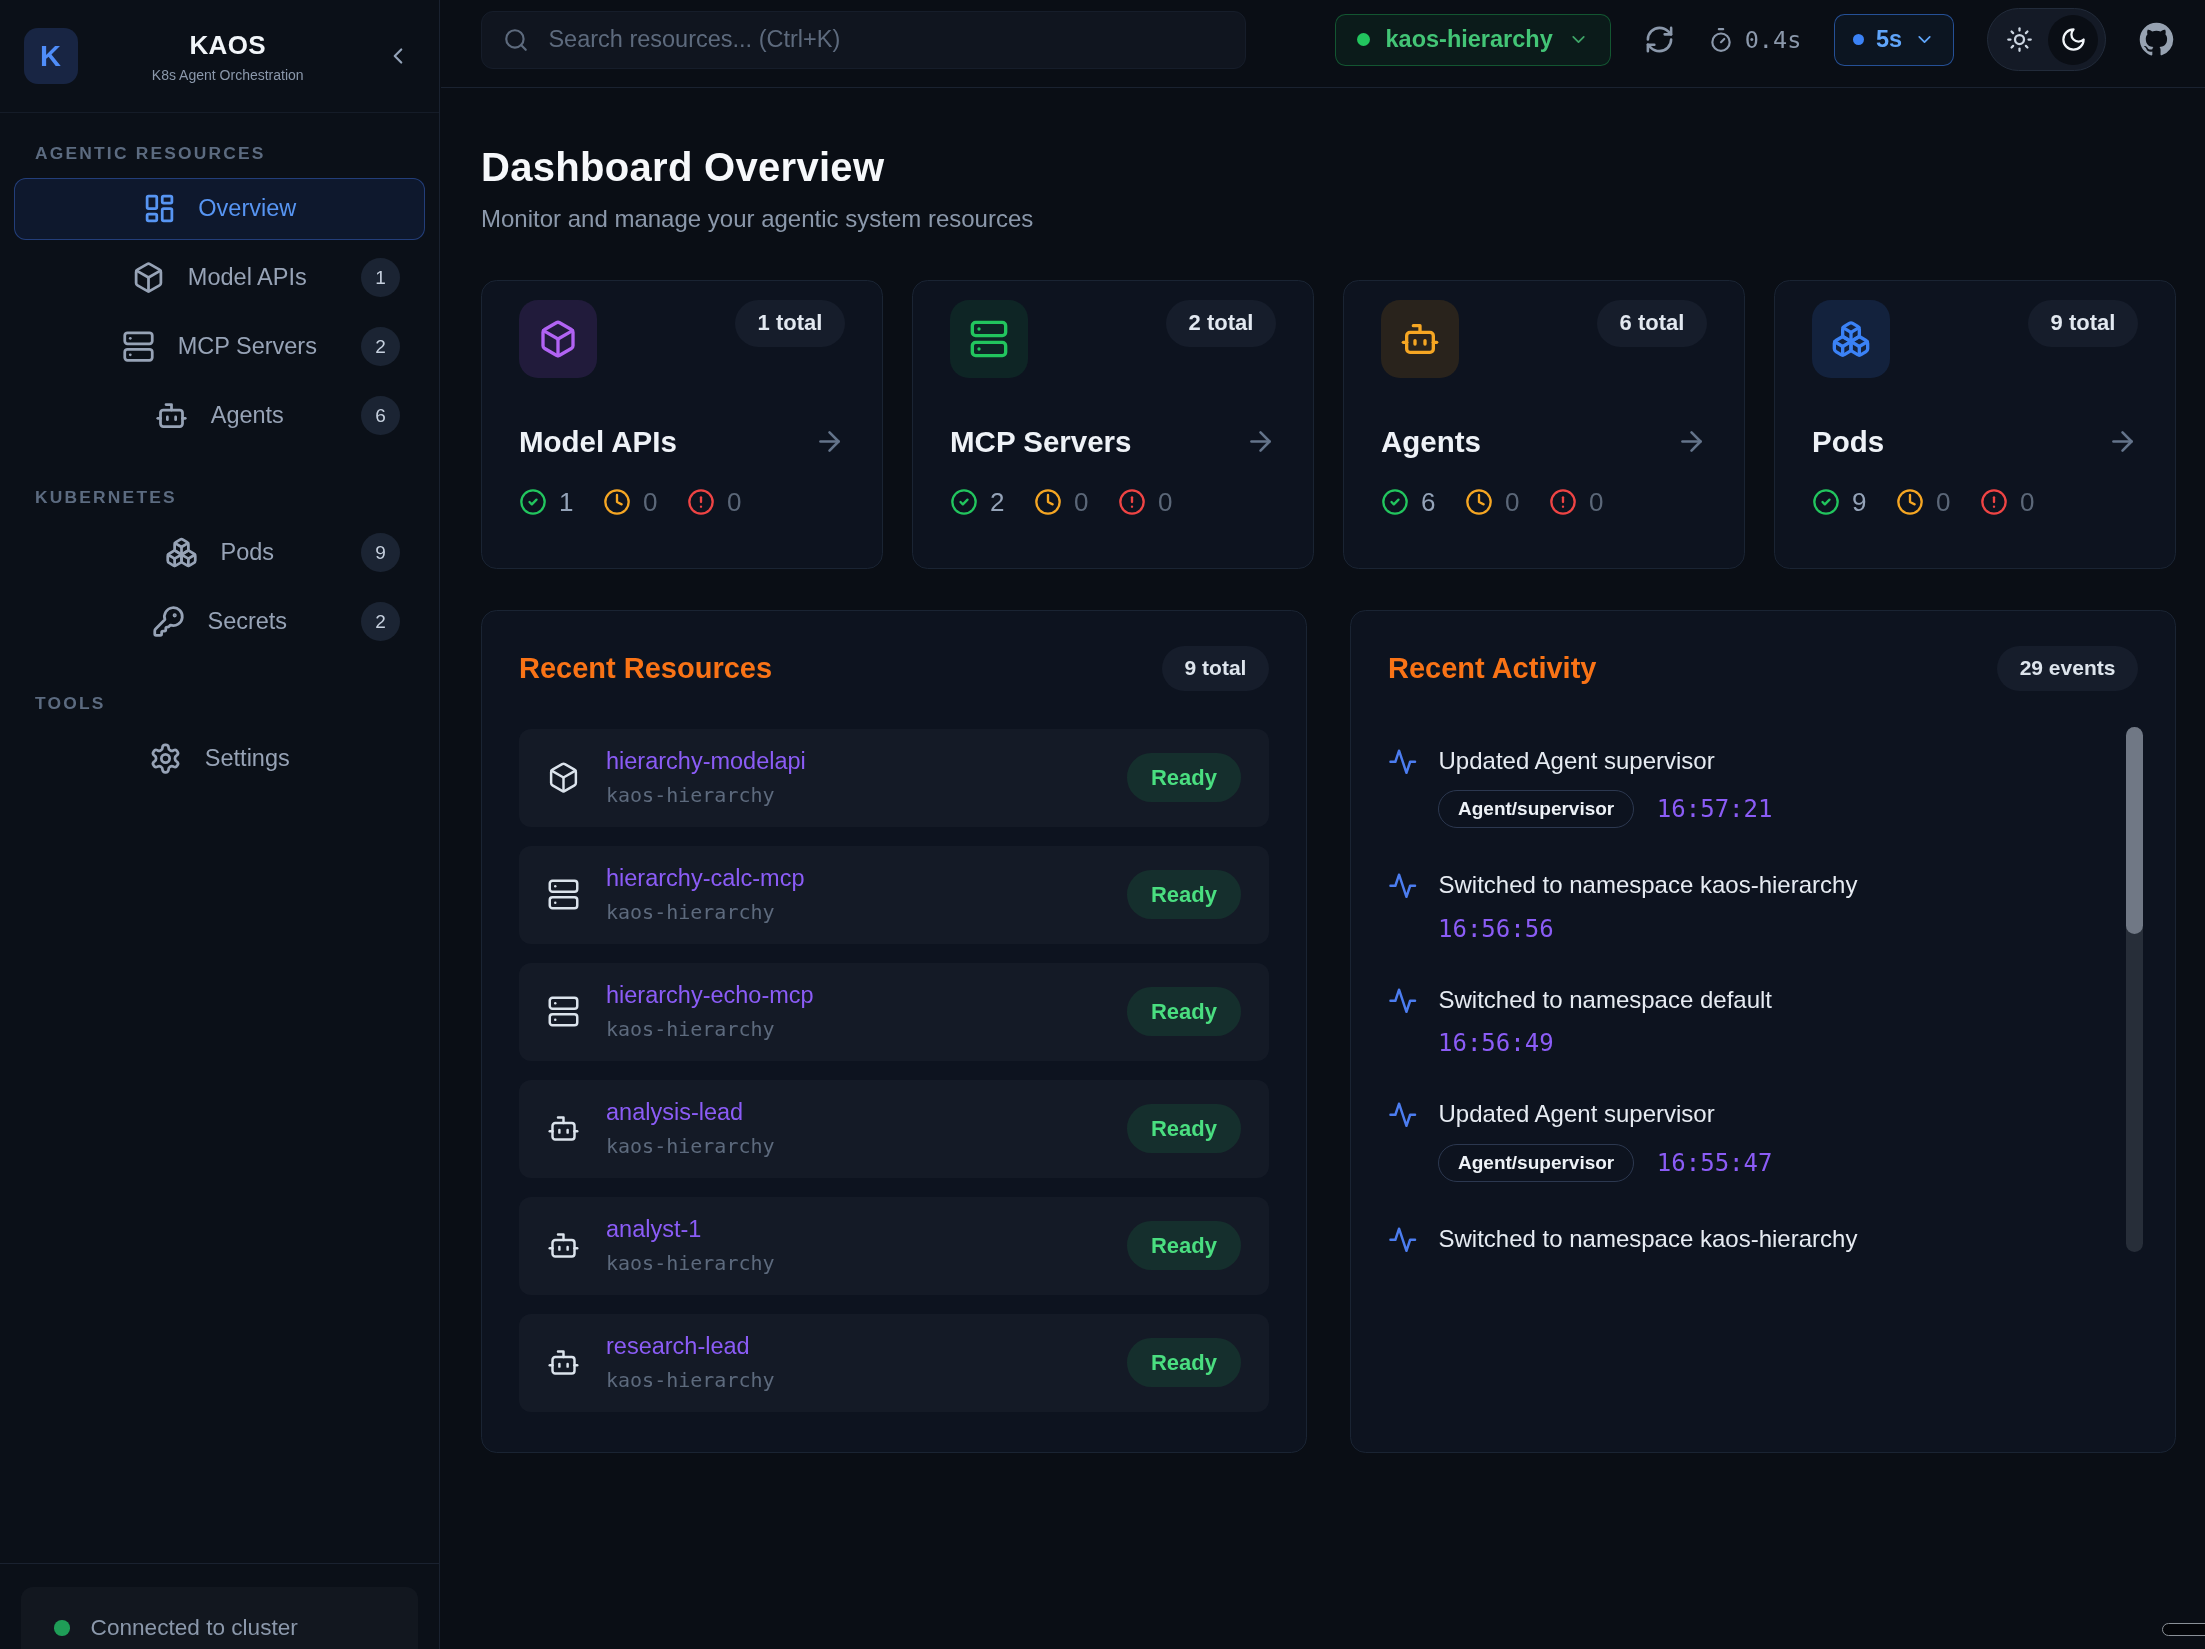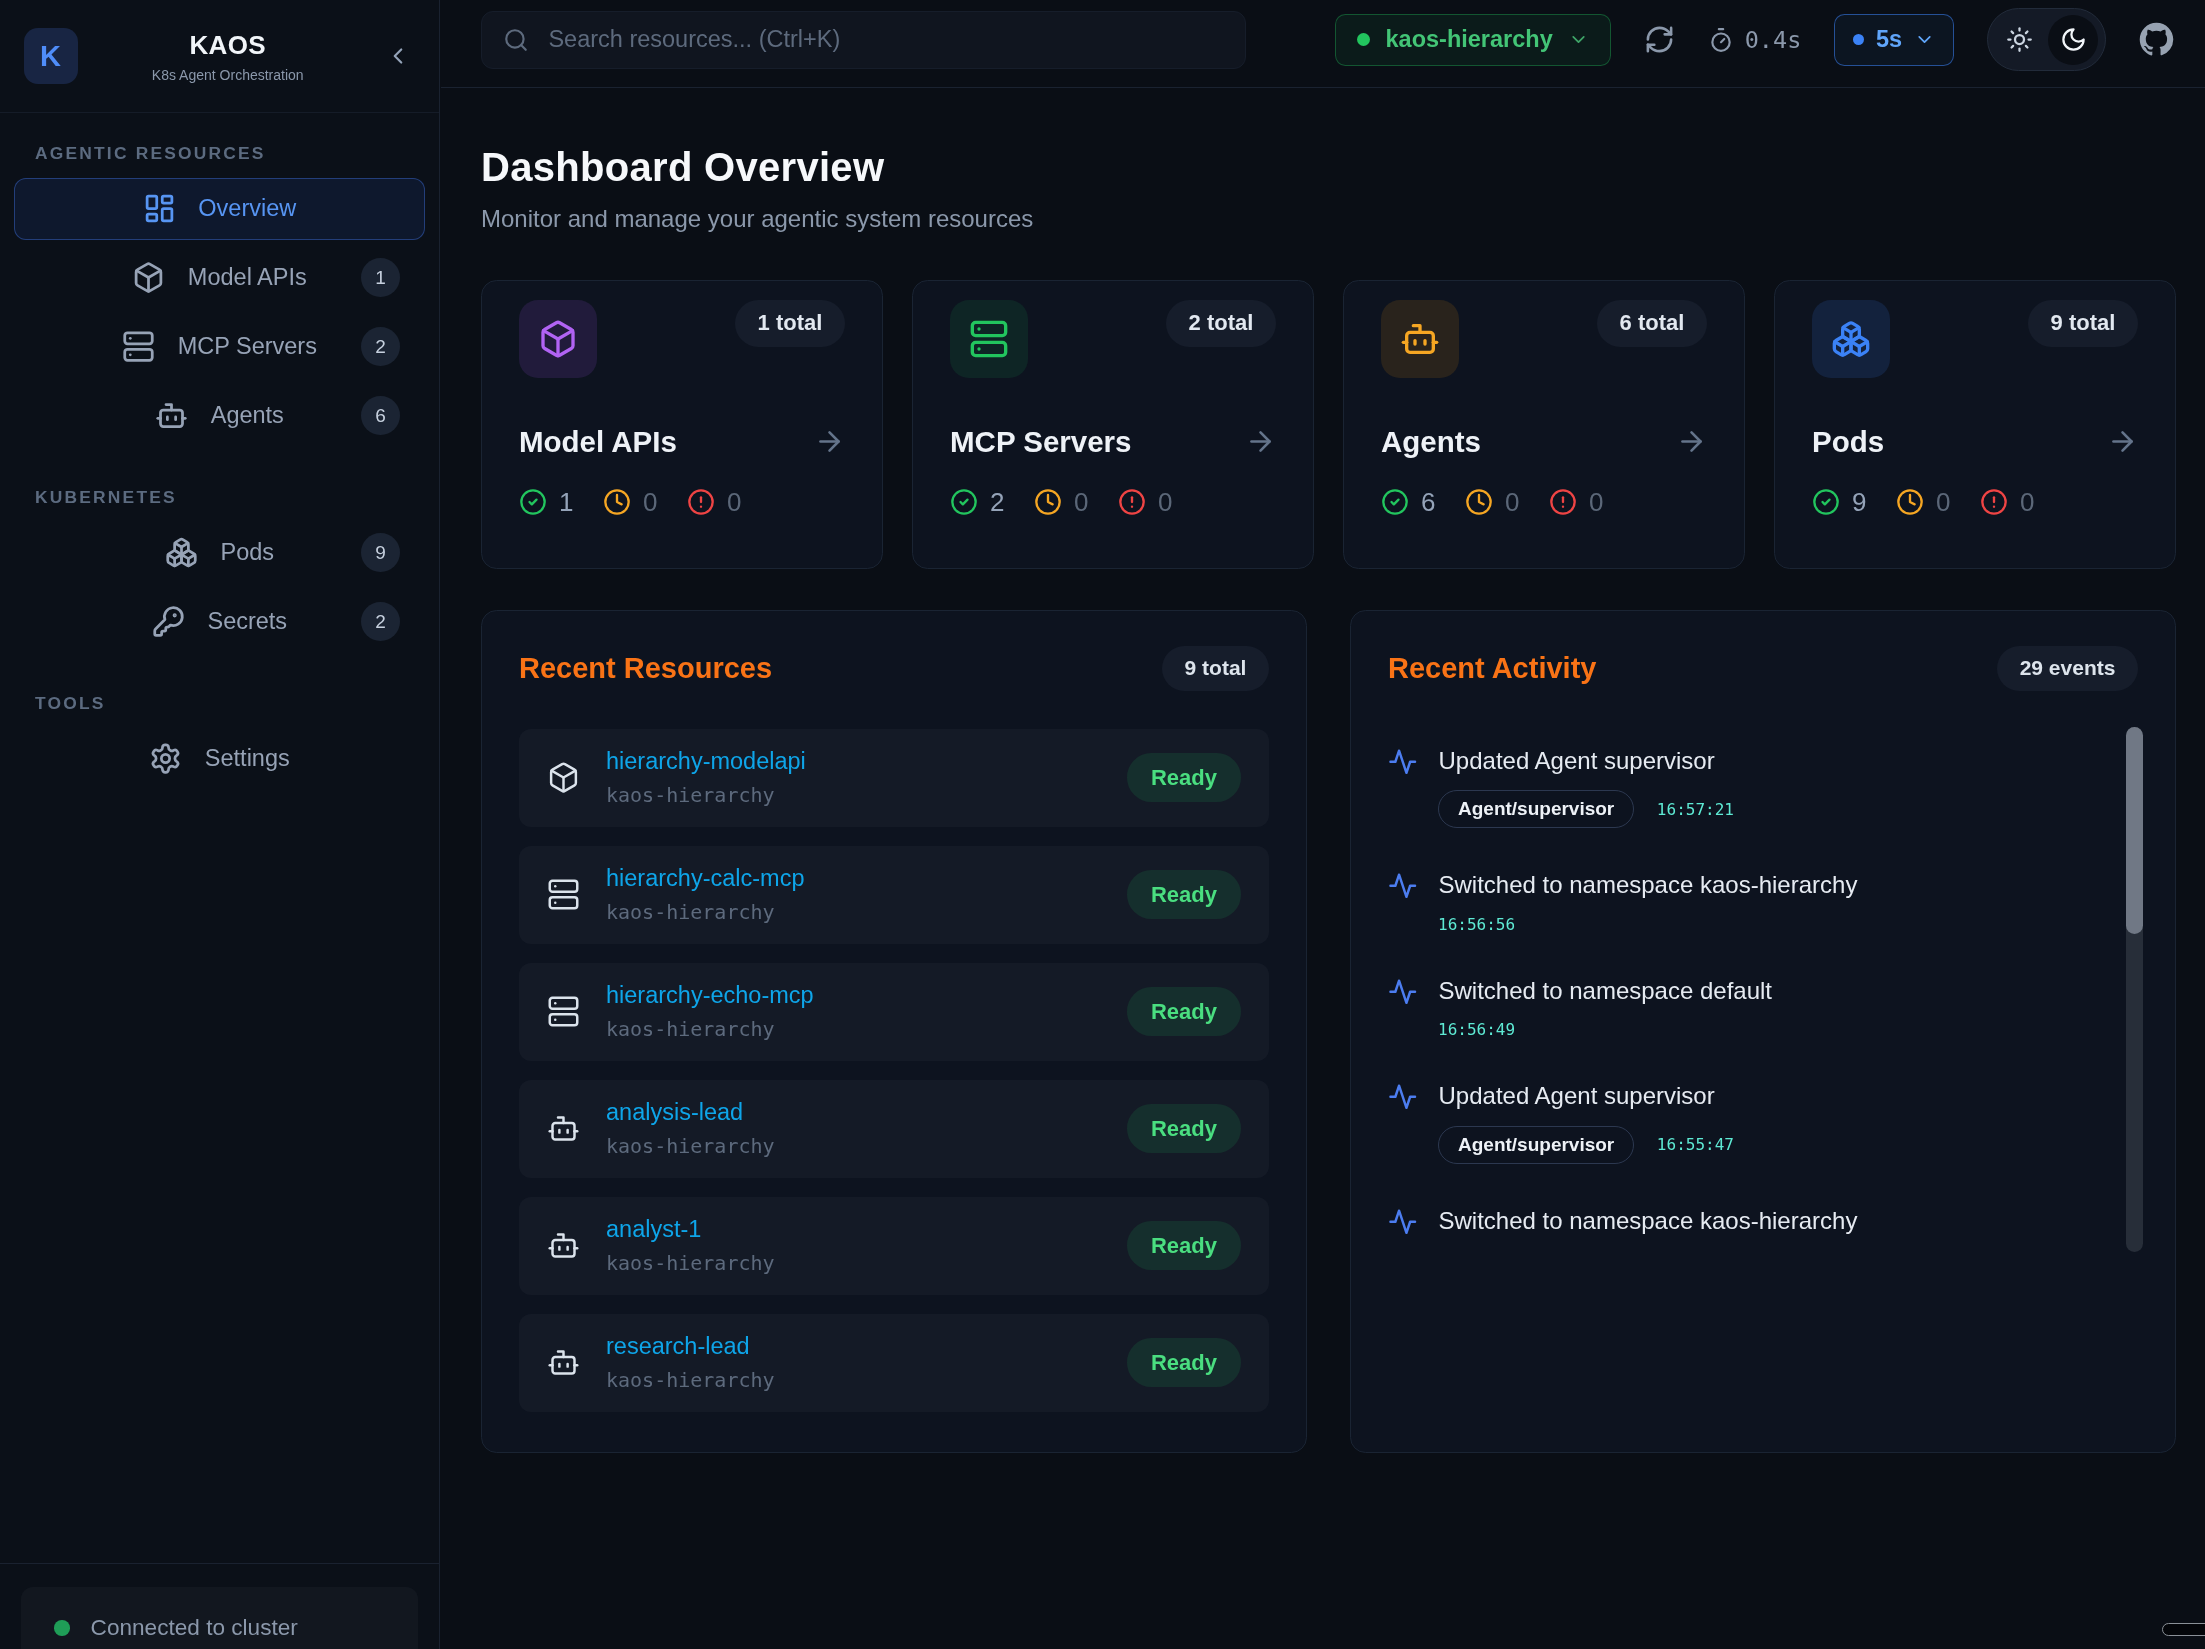--- a/index.html
+++ b/index.html
@@ -130,36 +130,36 @@
   .panel-head { display:flex; justify-content:space-between; align-items:center; }
   .panel-title { font-size:29px; font-weight:700; color:#f97316; }
   .panel-pill { background:#161d2b; border-radius:868px; padding:10.4px 22.6px;
     font-size:21px; font-weight:600; color:#dde4ec; }
 
   .res-list { margin-top:38px; display:flex; flex-direction:column; gap:19px; }
   .res-row { height:98px; background:rgba(148,163,184,0.05); border-radius:12px;
     display:flex; align-items:center; padding:0 28px; gap:26px; cursor:pointer; }
   .res-row svg { width:33px; height:33px; color:#dbe3ec; flex:none; }
   .res-texts { display:flex; flex-direction:column; gap:7.8px; }
-  .res-name { font-size:23.5px; font-weight:500; color:#0ea5e9; }
+  .res-name { font-size:23.5px; font-weight:500; color:#8b5cf6; }
   .res-ns { font-size:20px; color:#5d6a7d;
     font-family:"DejaVu Sans Mono","Liberation Mono",monospace; }
   .res-status { margin-left:auto; background:rgba(34,197,94,0.13);
     color:#4ade80; font-weight:700; font-size:22px; border-radius:868px;
     padding:11.3px 24px; }
 
   .act-list { margin-top:56px; height:532px; overflow:hidden; }
   .act-item { margin-bottom:43px; }
   .act-head { display:flex; align-items:flex-start; gap:21px; }
   .act-head svg { width:29.5px; height:29.5px; color:#4c7df0; flex:none; }
   .act-title { font-size:24px; color:#e6ebf2; }
   .act-meta { display:flex; align-items:center; gap:22.6px; margin:14px 0 0 50px; }
   .act-tag { border:0.9px solid #2c3850; border-radius:868px; padding:7px 19px;
     font-size:19px; font-weight:700; color:#eef2f7; }
-  .act-time { font-size:16px; color:#5eead4;
+  .act-time { font-size:24px; color:#8b5cf6;
     font-family:"DejaVu Sans Mono","Liberation Mono",monospace; }
 
   .act-scrollbar { position:absolute; right:32px; top:116px; width:17.4px;
     height:525px; border-radius:8.7px; background:#272e39; }
   .act-thumb { position:absolute; top:0; left:0; width:17.4px; height:207px;
     border-radius:8.7px; background:#707885; cursor:grab; }
 
   .corner-pill { position:absolute; right:-43px; bottom:13px; width:87px;
     height:13px; border:1.7px solid #8a9097; border-radius:868px; background:#04060a; }
 </style>

